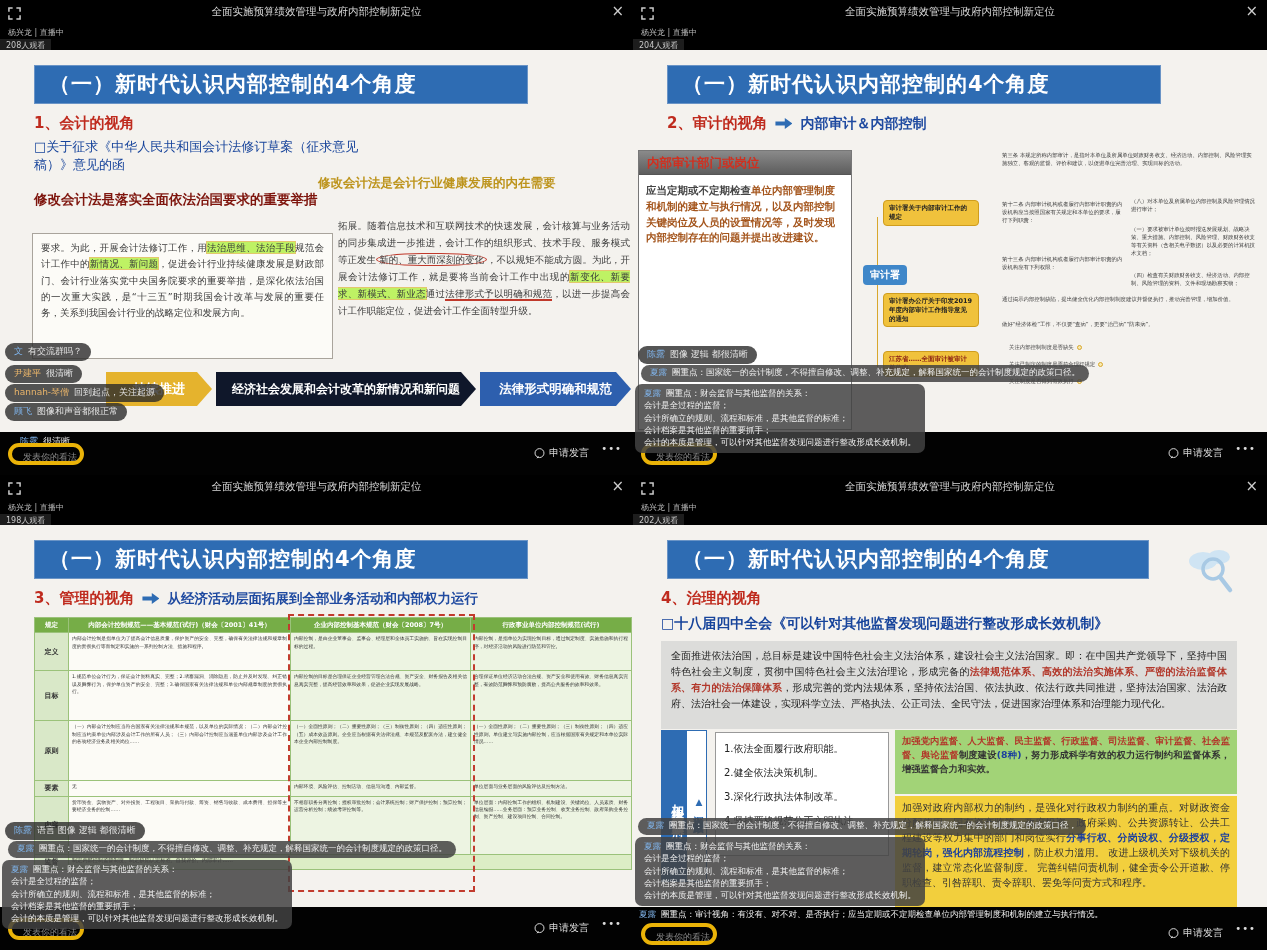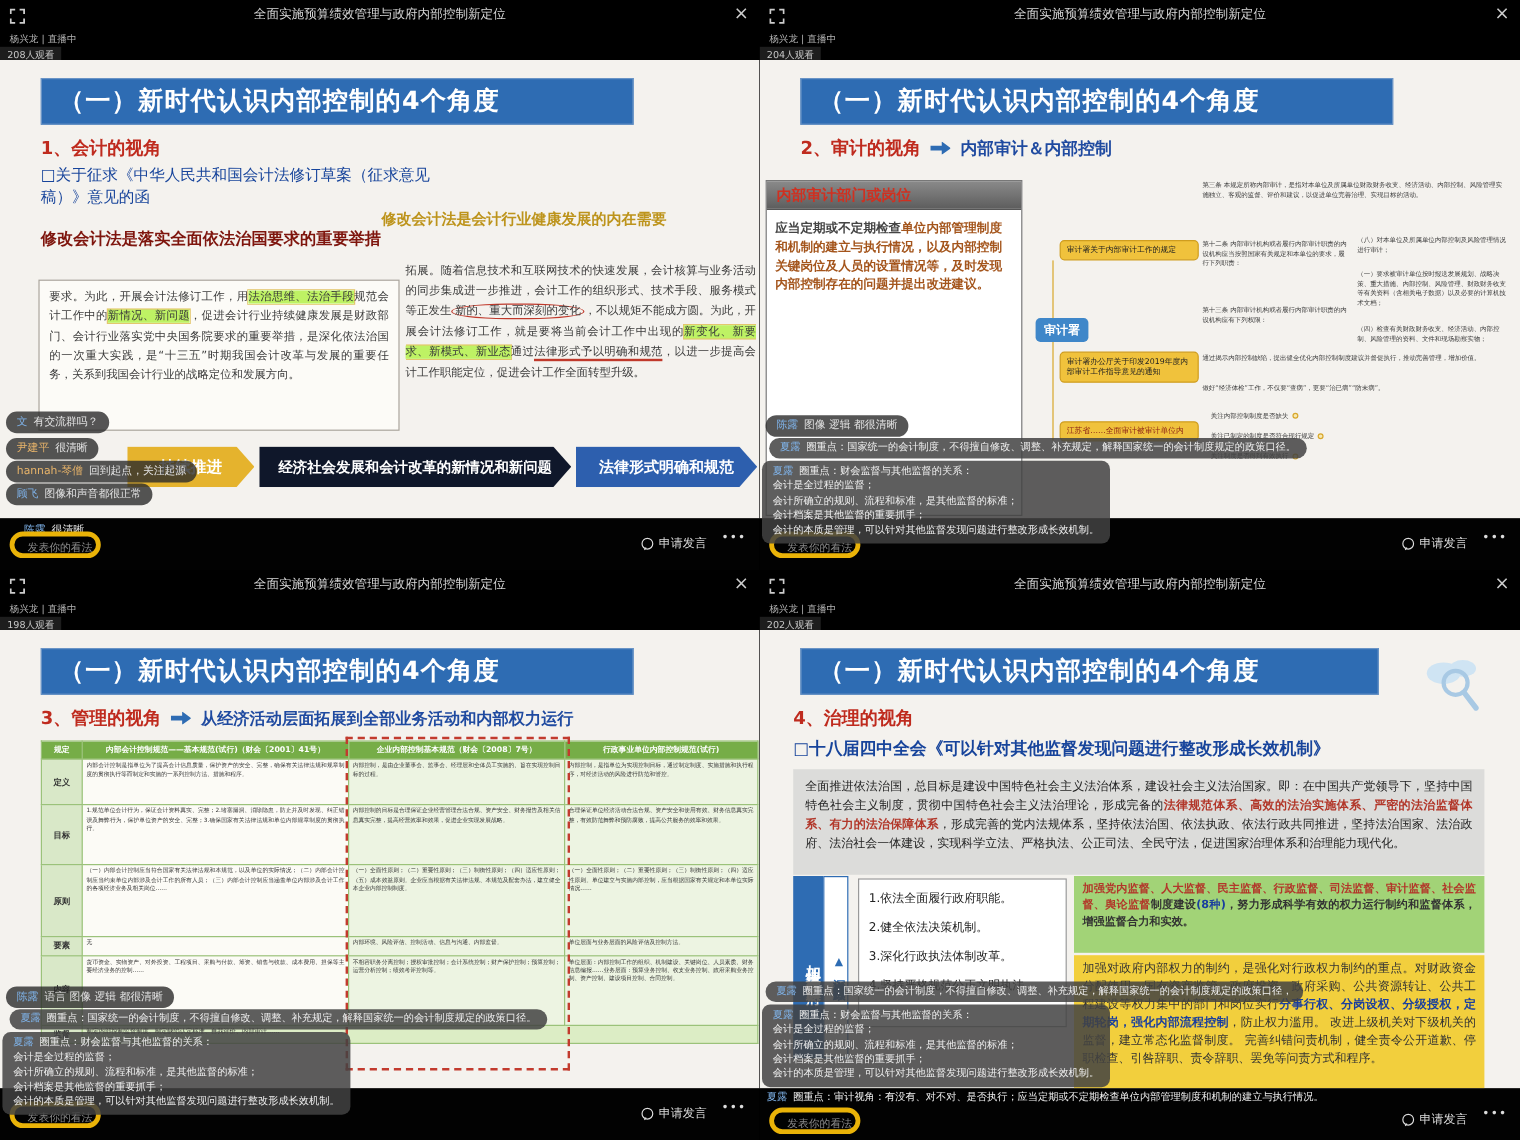--- a/index.html
+++ b/index.html
@@ -53,21 +53,21 @@
   
   #p1 .abox{position:absolute;left:5px;top:100px;width:214px;height:280px;border:1px solid #777;background:#fff}
   #p1 .abox-hd{height:24px;background:linear-gradient(#8a8a8a,#5d5d5d);color:#d03020;font-weight:bold;font-size:12.5px;line-height:24px;padding-left:8px;border-bottom:1px solid #555}
   #p1 .abox-bd{padding:8px 7px;font-size:10.5px;line-height:1.5;font-weight:bold}
   #p1 .abox-bd p{margin-bottom:12px}
   .tx-dk{color:#454545}
   .tx-or{color:#a4551c}
   .mm{position:absolute;left:224px;top:95px;width:406px;height:287px}
   .mm-spine{position:absolute;left:20px;top:72px;height:150px;width:1px;background:#d8a72c}
   .mm-root{position:absolute;left:6px;top:120px;background:#3f87c9;color:#fff;font-size:10px;font-weight:bold;padding:3px 7px;border-radius:4px}
-  .mm-b{position:absolute;background:#f0c23c;border:1px solid #cf9d1e;border-radius:4px;padding:3px 5px;font-size:6.5px;font-weight:normal;color:#222;width:116px;line-height:1.35}
+  .mm-b{position:absolute;background:#f0c23c;border:1px solid #cf9d1e;border-radius:4px;padding:3px 5px;font-size:6.5px;font-weight:bold;color:#222;width:96px;line-height:1.35}
   .mm-b3{color:#8a1f15}
   .mm-l{position:absolute;font-size:5.4px;color:#3c3c3c;line-height:1.5}
   .mm-o{display:inline-block;width:5px;height:5px;border:1px solid #d8a72c;border-radius:50%;background:#f7e9b0;margin-left:3px;vertical-align:middle}
   
   #p2 .sub2{font-size:13.5px}
   .cmp{position:absolute;left:34px;top:92px;width:597px;border-collapse:collapse;table-layout:fixed}
   .cmp th{background:#76ad47;color:#fff;font-size:6.5px;padding:3px 2px;border:1px solid #9bc27a;font-weight:bold;line-height:1.3}
   .cmp td{border:1px solid #9bc27a;font-size:4.8px;line-height:1.5;padding:2px 3px;vertical-align:top;color:#333;text-align:justify}
   .cmp td.lbl{background:#d9e8c8;font-size:7px;text-align:center;vertical-align:middle;font-weight:bold}
   .cmp td.c2{background:#fcfbf6}

